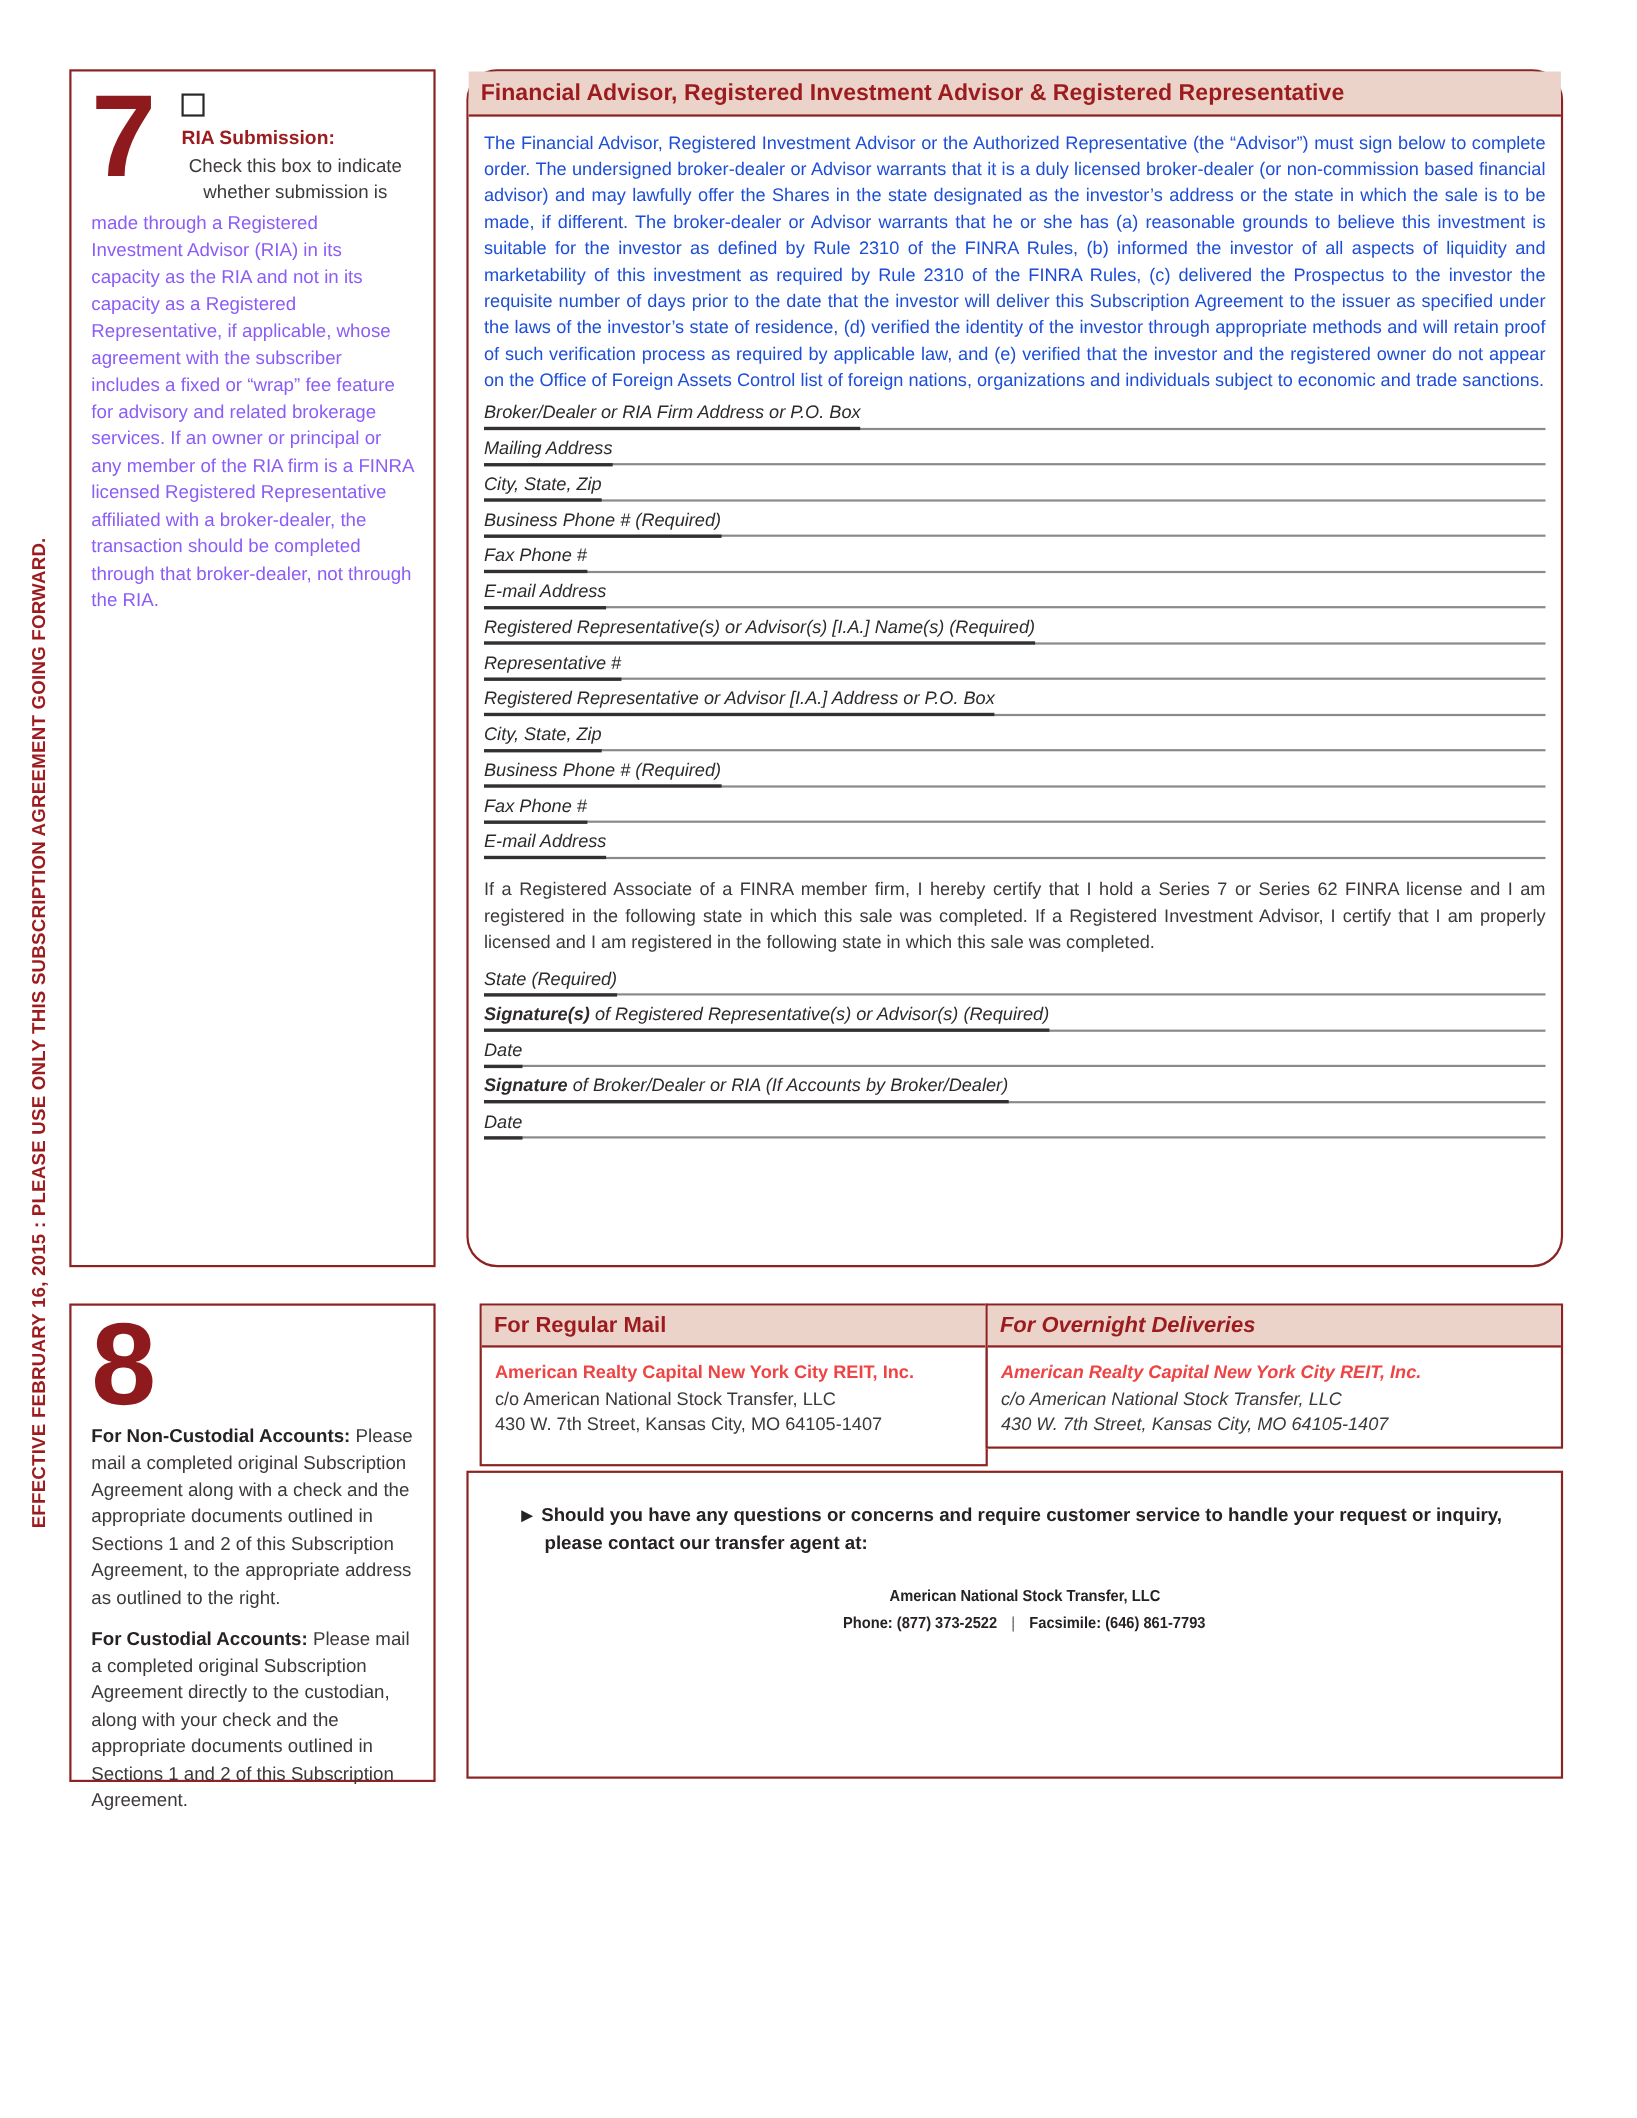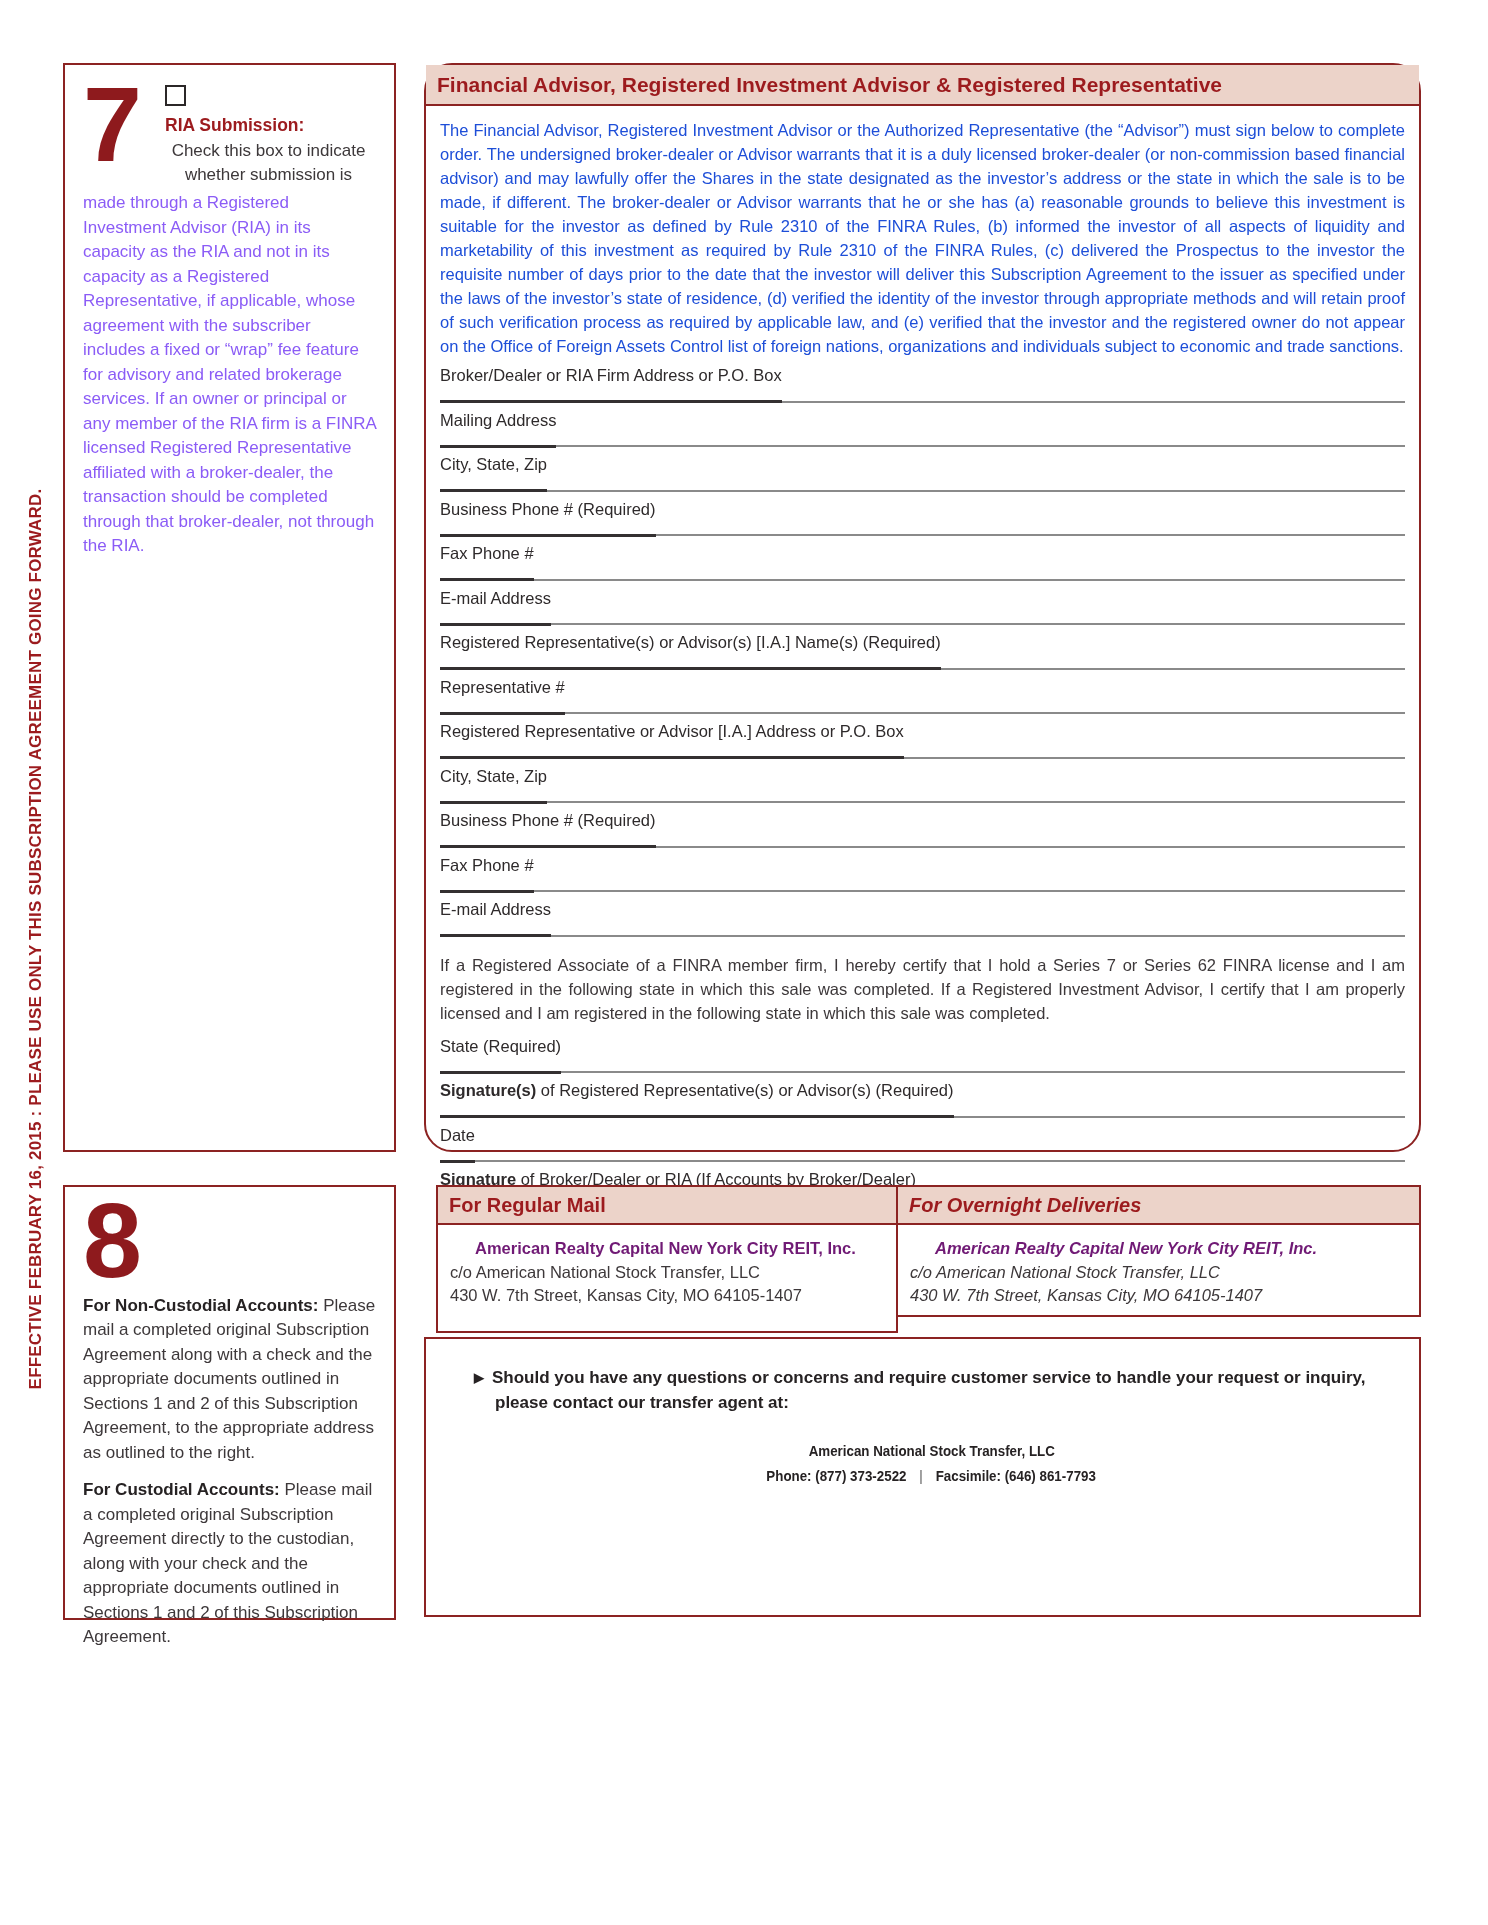--- a/index.html
+++ b/index.html
@@ -33,40 +33,40 @@
   #advisor { left:424px; top:63px; width:997px; height:1089px; padding:0;border-radius:28px; }
   .panel-header {
     height:41px; background:#ecd3c9; border-bottom:2.5px solid #8c2322;
     display:flex; align-items:center; padding-left:11px;
     font-size:21px; font-weight:bold; color:#9c1b1e;
   }
   .panel-body { padding:12px 14px 0 14px; }
   .adv-intro { font-size:16.5px; line-height:24px; color:#1d4ed8; text-align:justify; }
   .field { padding-top:8px; border-bottom:2px solid #8a8a8a; }
   .field .lbl { display:inline-block; font-size:16.5px; line-height:19px; color:#2e2a2b;
-                border-bottom:3px solid #343031; margin-bottom:-2.5px; padding-bottom:15px; }
+                border-bottom:3px solid #343031; margin-bottom:-2.5px; padding-bottom:3px;font-style:italic; }
   .field .lbl b { font-weight:bold; }
   .certify { font-size:16.5px; line-height:24px; color:#3d383a; text-align:justify; margin-top:16px; margin-bottom:4px; }
 
   
   #sec8 { left:63px; top:1185px; width:333px; height:435px; padding:10px 18px 0 18px; }
   .s8-num { margin-bottom:10px; }
   .s8-p { font-size:17px; line-height:24.5px; color:#3d383a; margin-bottom:13px; }
   .s8-p b { color:#262223; }
 
   
   #mail-regular  { left:436px; top:1185px; width:462px; height:148px; }
   #mail-overnight{ left:896px; top:1185px; width:525px; height:132px;font-style:italic; }
   .mail-header {
     height:38px; background:#ecd3c9; border-bottom:2.5px solid #8c2322;
     display:flex; align-items:center; padding-left:11px;
     font-size:20px; font-weight:bold; color:#9c1b1e;
   }
   .mail-body { padding:12px 12px 0 12px; font-size:16.5px; line-height:23.5px; color:#3d383a; }
-  .mail-body .company { font-weight:bold; color:#701a75;margin-left:25px; }
+  .mail-body .company { font-weight:bold; color:#ef4444; }
 
   
   #service { left:424px; top:1337px; width:997px; height:280px; padding:26px 30px 0 48px; }
   .svc-note { font-size:17px; font-weight:bold; color:#262223; line-height:25px; }
   .svc-line1 { display:flex; gap:8px; }
   .arrow-bullet { font-size:13px; line-height:25px; color:#262223; }
   .svc-line2 { padding-left:21px; }
   .svc-agent { text-align:center; margin-top:24px; font-weight:bold; color:#262223;
                font-size:14.5px; line-height:25px; }
   .svc-agent .cond { display:inline-block; transform:scaleX(0.92); }

